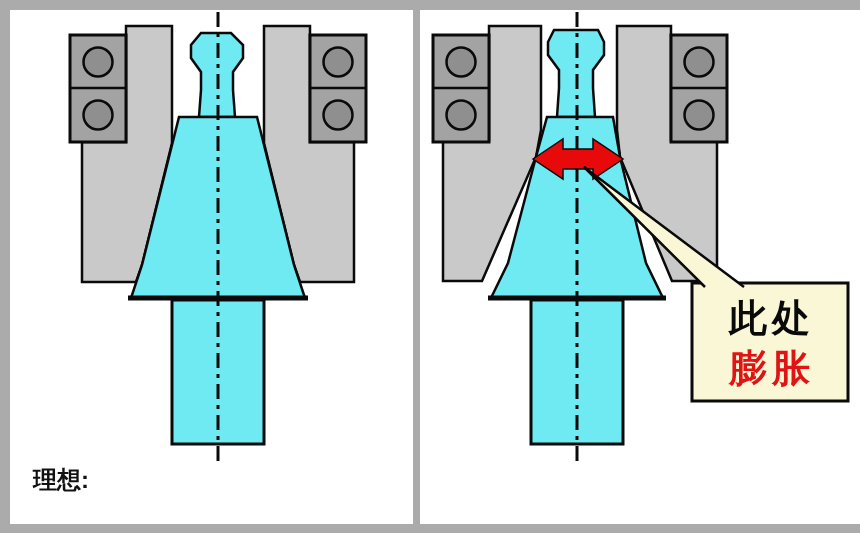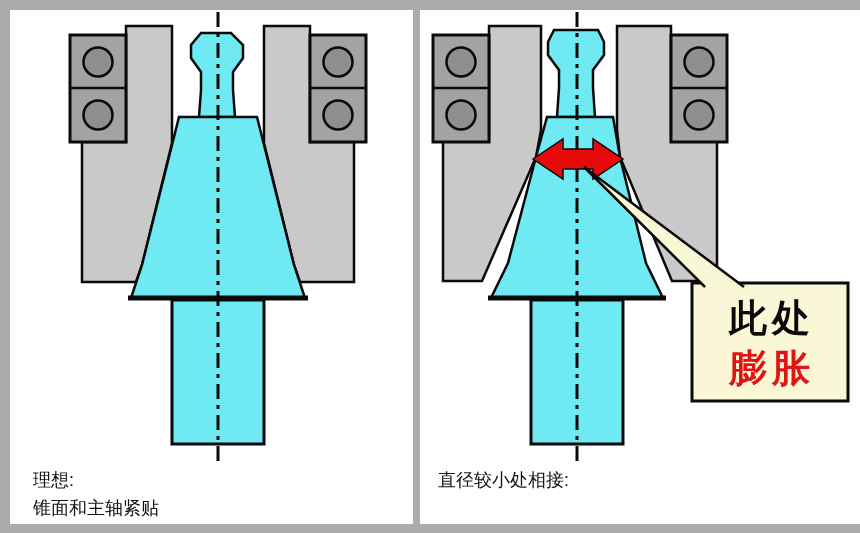--- a/index.html
+++ b/index.html
@@ -2,22 +2,22 @@
 <html><head>
 <meta charset="utf-8">
 <style>
   html,body{margin:0;padding:0;background:#ababab;}
   .frame{position:relative;width:860px;height:533px;background:#ababab;overflow:hidden;
          font-family:"Liberation Sans","DejaVu Sans",sans-serif;}
   .panel{position:absolute;top:10px;background:#ffffff;}
   .panel.left{left:10px;width:403px;height:514px;}
   .panel.right{left:420px;width:477px;height:514px;}
   .panel svg{position:absolute;left:0;top:0;display:block;}
-  .caption{position:absolute;left:23px;top:456px;color:#111;font-weight:normal;
-           font-size:18px;line-height:28px;white-space:nowrap;}
+  .caption{position:absolute;left:23px;top:456px;color:#111;font-weight:bold;
+           font-size:24px;line-height:28px;white-space:nowrap;}
   .panel.right .caption{left:18px;}
   .callout-text{font-weight:bold;letter-spacing:5px;}
 </style>
 </head>
 <body>
 
 <div class="frame">
 
   <section class="panel left">
     <svg width="403" height="514" viewBox="0 0 403 514">
@@ -43,21 +43,20 @@
 
       <polygon points="169,107 247,107 284,255 295,288 121,288 132,255" fill="#6feaf2" stroke="#0a0a0a" stroke-width="2.5"></polygon>
       <line x1="118" y1="288" x2="298" y2="288" stroke="#0a0a0a" stroke-width="5"></line>
 
       <rect x="162" y="290" width="92" height="144" fill="#6feaf2" stroke="#0a0a0a" stroke-width="3"></rect>
 
       <line x1="208" y1="2" x2="208" y2="456" stroke="#0a0a0a" stroke-width="3" stroke-dasharray="15 6 4 6"></line>
     </svg>
     <div class="caption">
       <div>理想:</div>
-      <div>锥面和主轴紧贴</div>
     </div>
   </section>
 
   <section class="panel right">
     <svg width="430" height="514" viewBox="0 0 430 514">
 
       <polygon points="69,16 121,16 121,120 116,147 62,271 23,271 23,130 69,130" fill="#c9c9c9" stroke="#0a0a0a" stroke-width="2.5"></polygon>
       <polygon points="251,16 197,16 197,120 200,147 252,271 297,271 297,130 251,130" fill="#c9c9c9" stroke="#0a0a0a" stroke-width="2.5"></polygon>
 
       <g>
@@ -84,17 +83,16 @@
 
       <polygon points="113,149 143,129 143,139 173,139 173,129 203,149 173,169 173,159 143,159 143,169" fill="#e80a0a" stroke="#0a0a0a" stroke-width="1.5"></polygon>
 
       <rect x="272" y="273" width="156" height="118" fill="#f9f7d6" stroke="#0a0a0a" stroke-width="3"></rect>
 
       <path d="M 285,277 L 164,157 L 324,277" fill="#f9f7d6" stroke="#0a0a0a" stroke-width="2.5"></path>
       <text class="callout-text" x="352" y="321" font-size="38" fill="#0a0a0a" text-anchor="middle">此处</text>
       <text class="callout-text" x="352" y="371" font-size="38" fill="#e01414" text-anchor="middle">膨胀</text>
     </svg>
     <div class="caption">
-      <div>直径较小处相接:</div>
     </div>
   </section>
 
 </div>
 
 </body></html>

